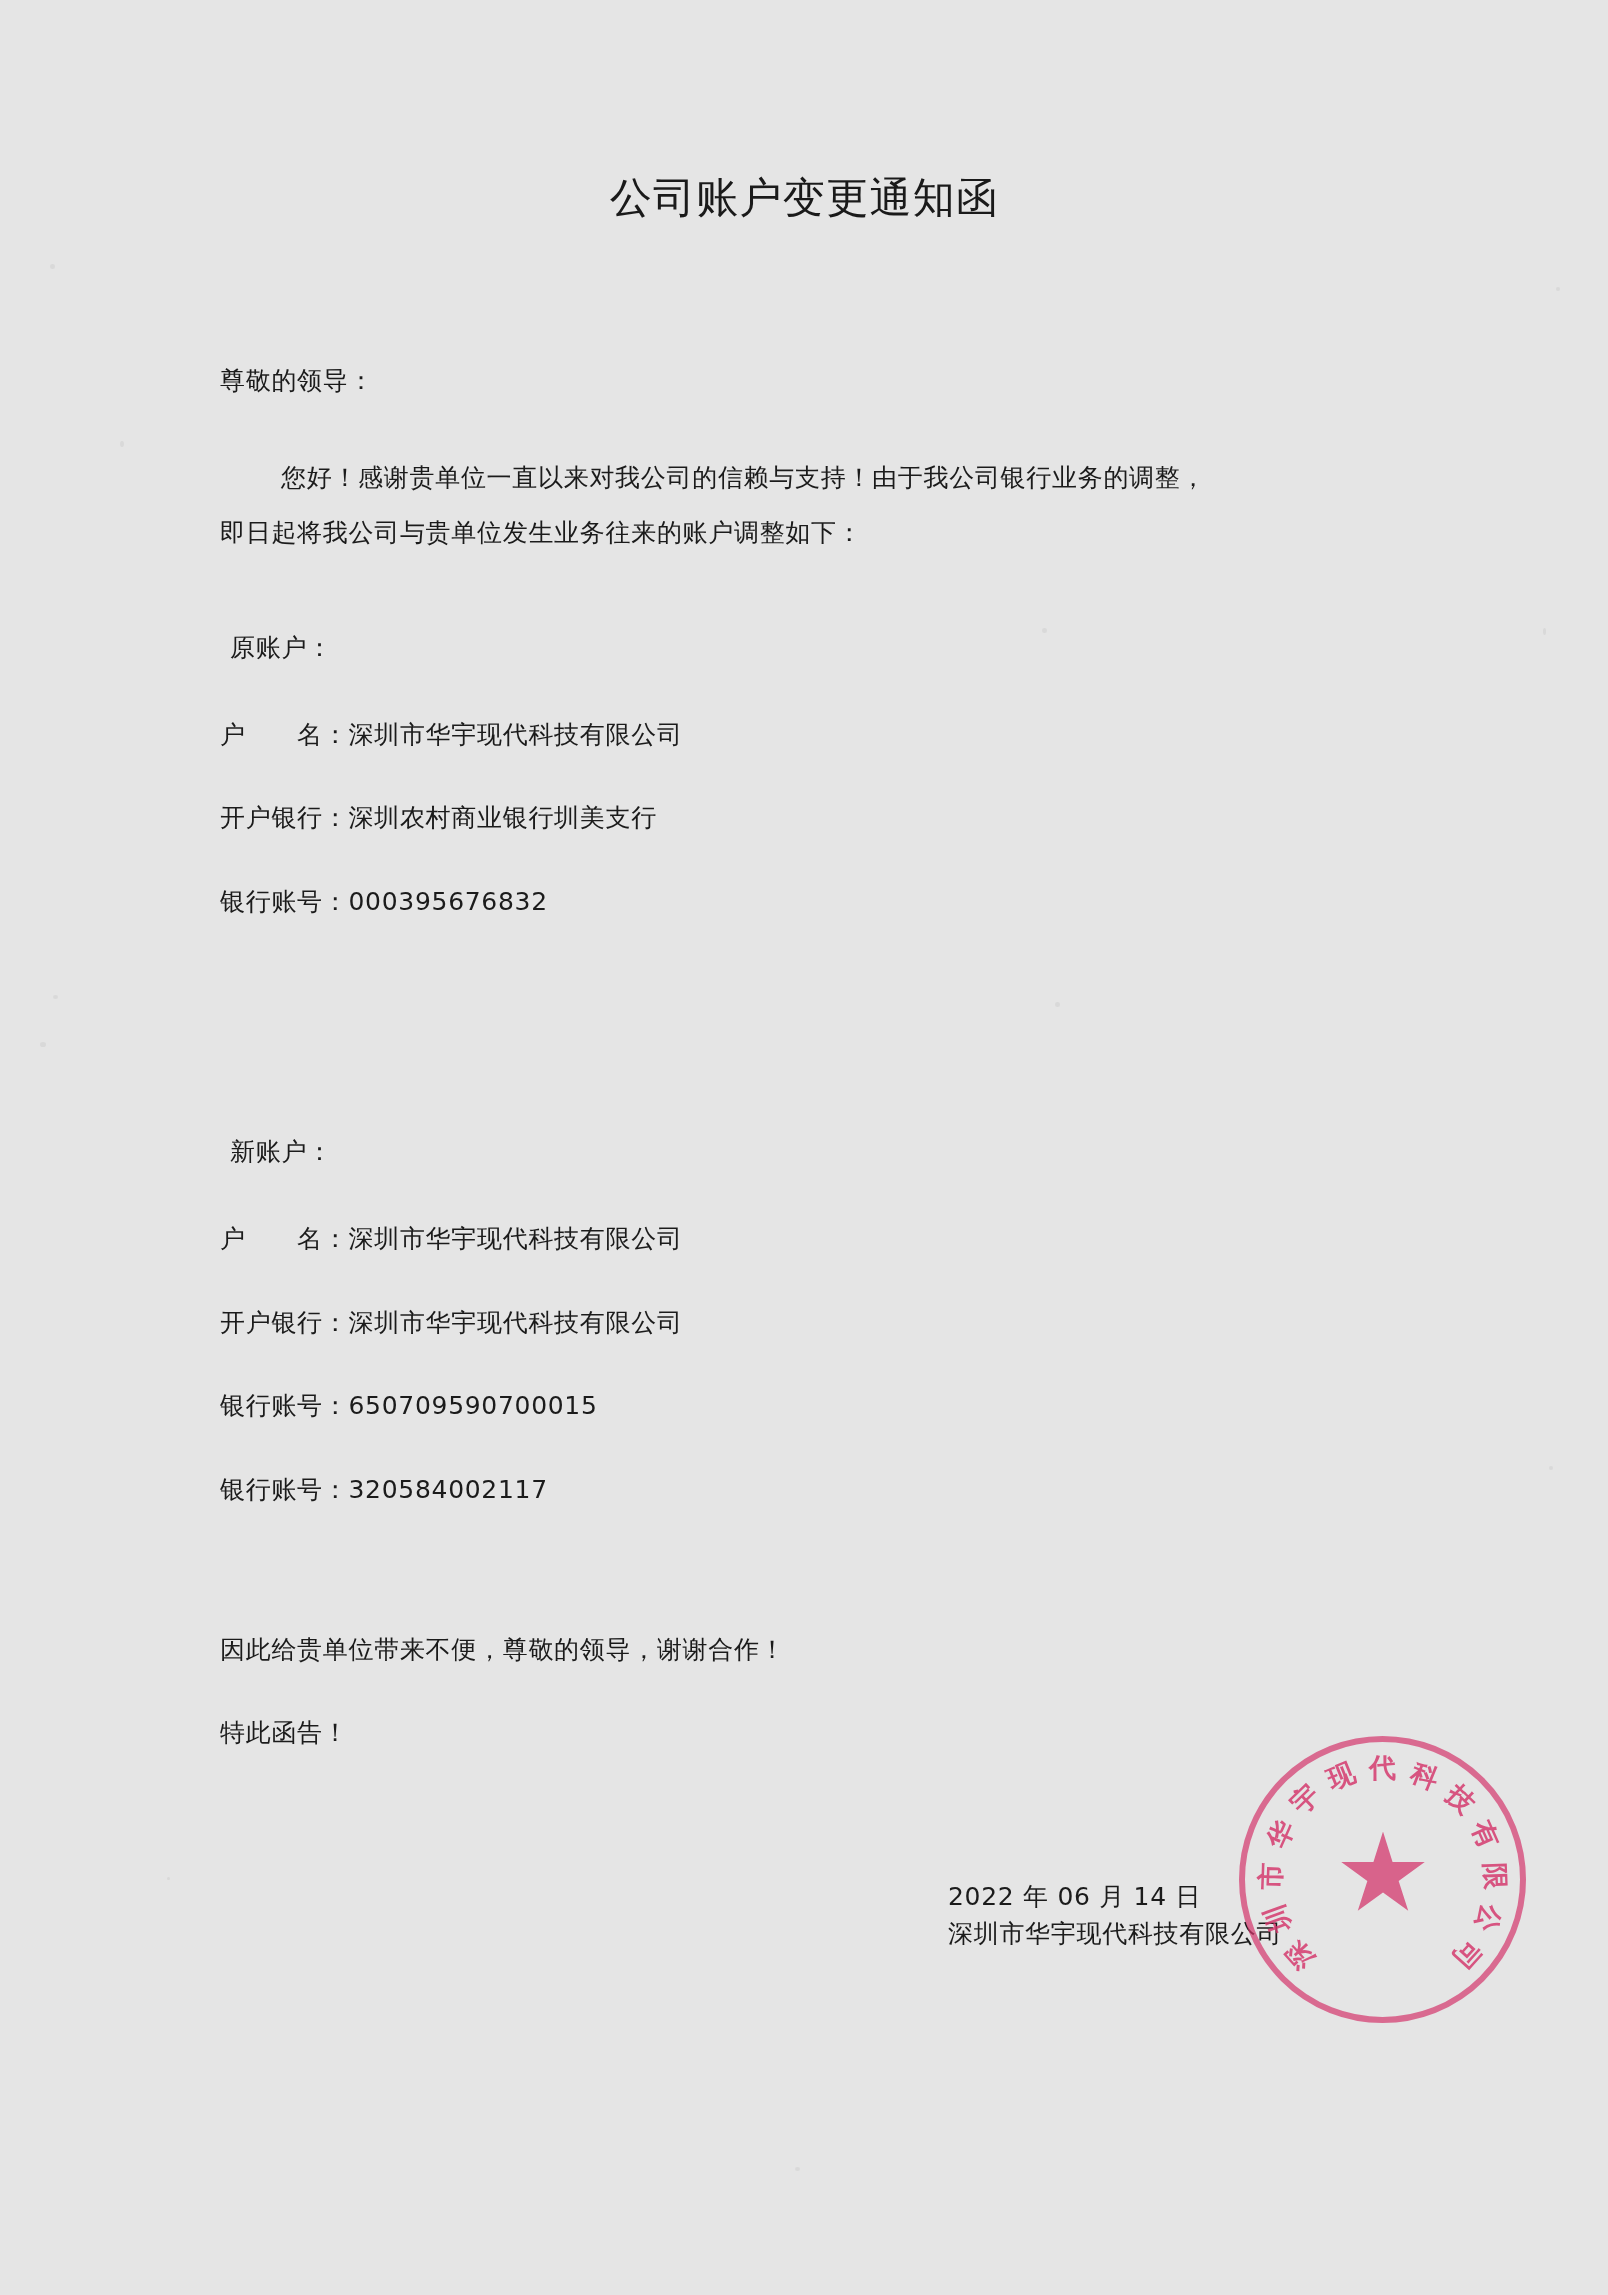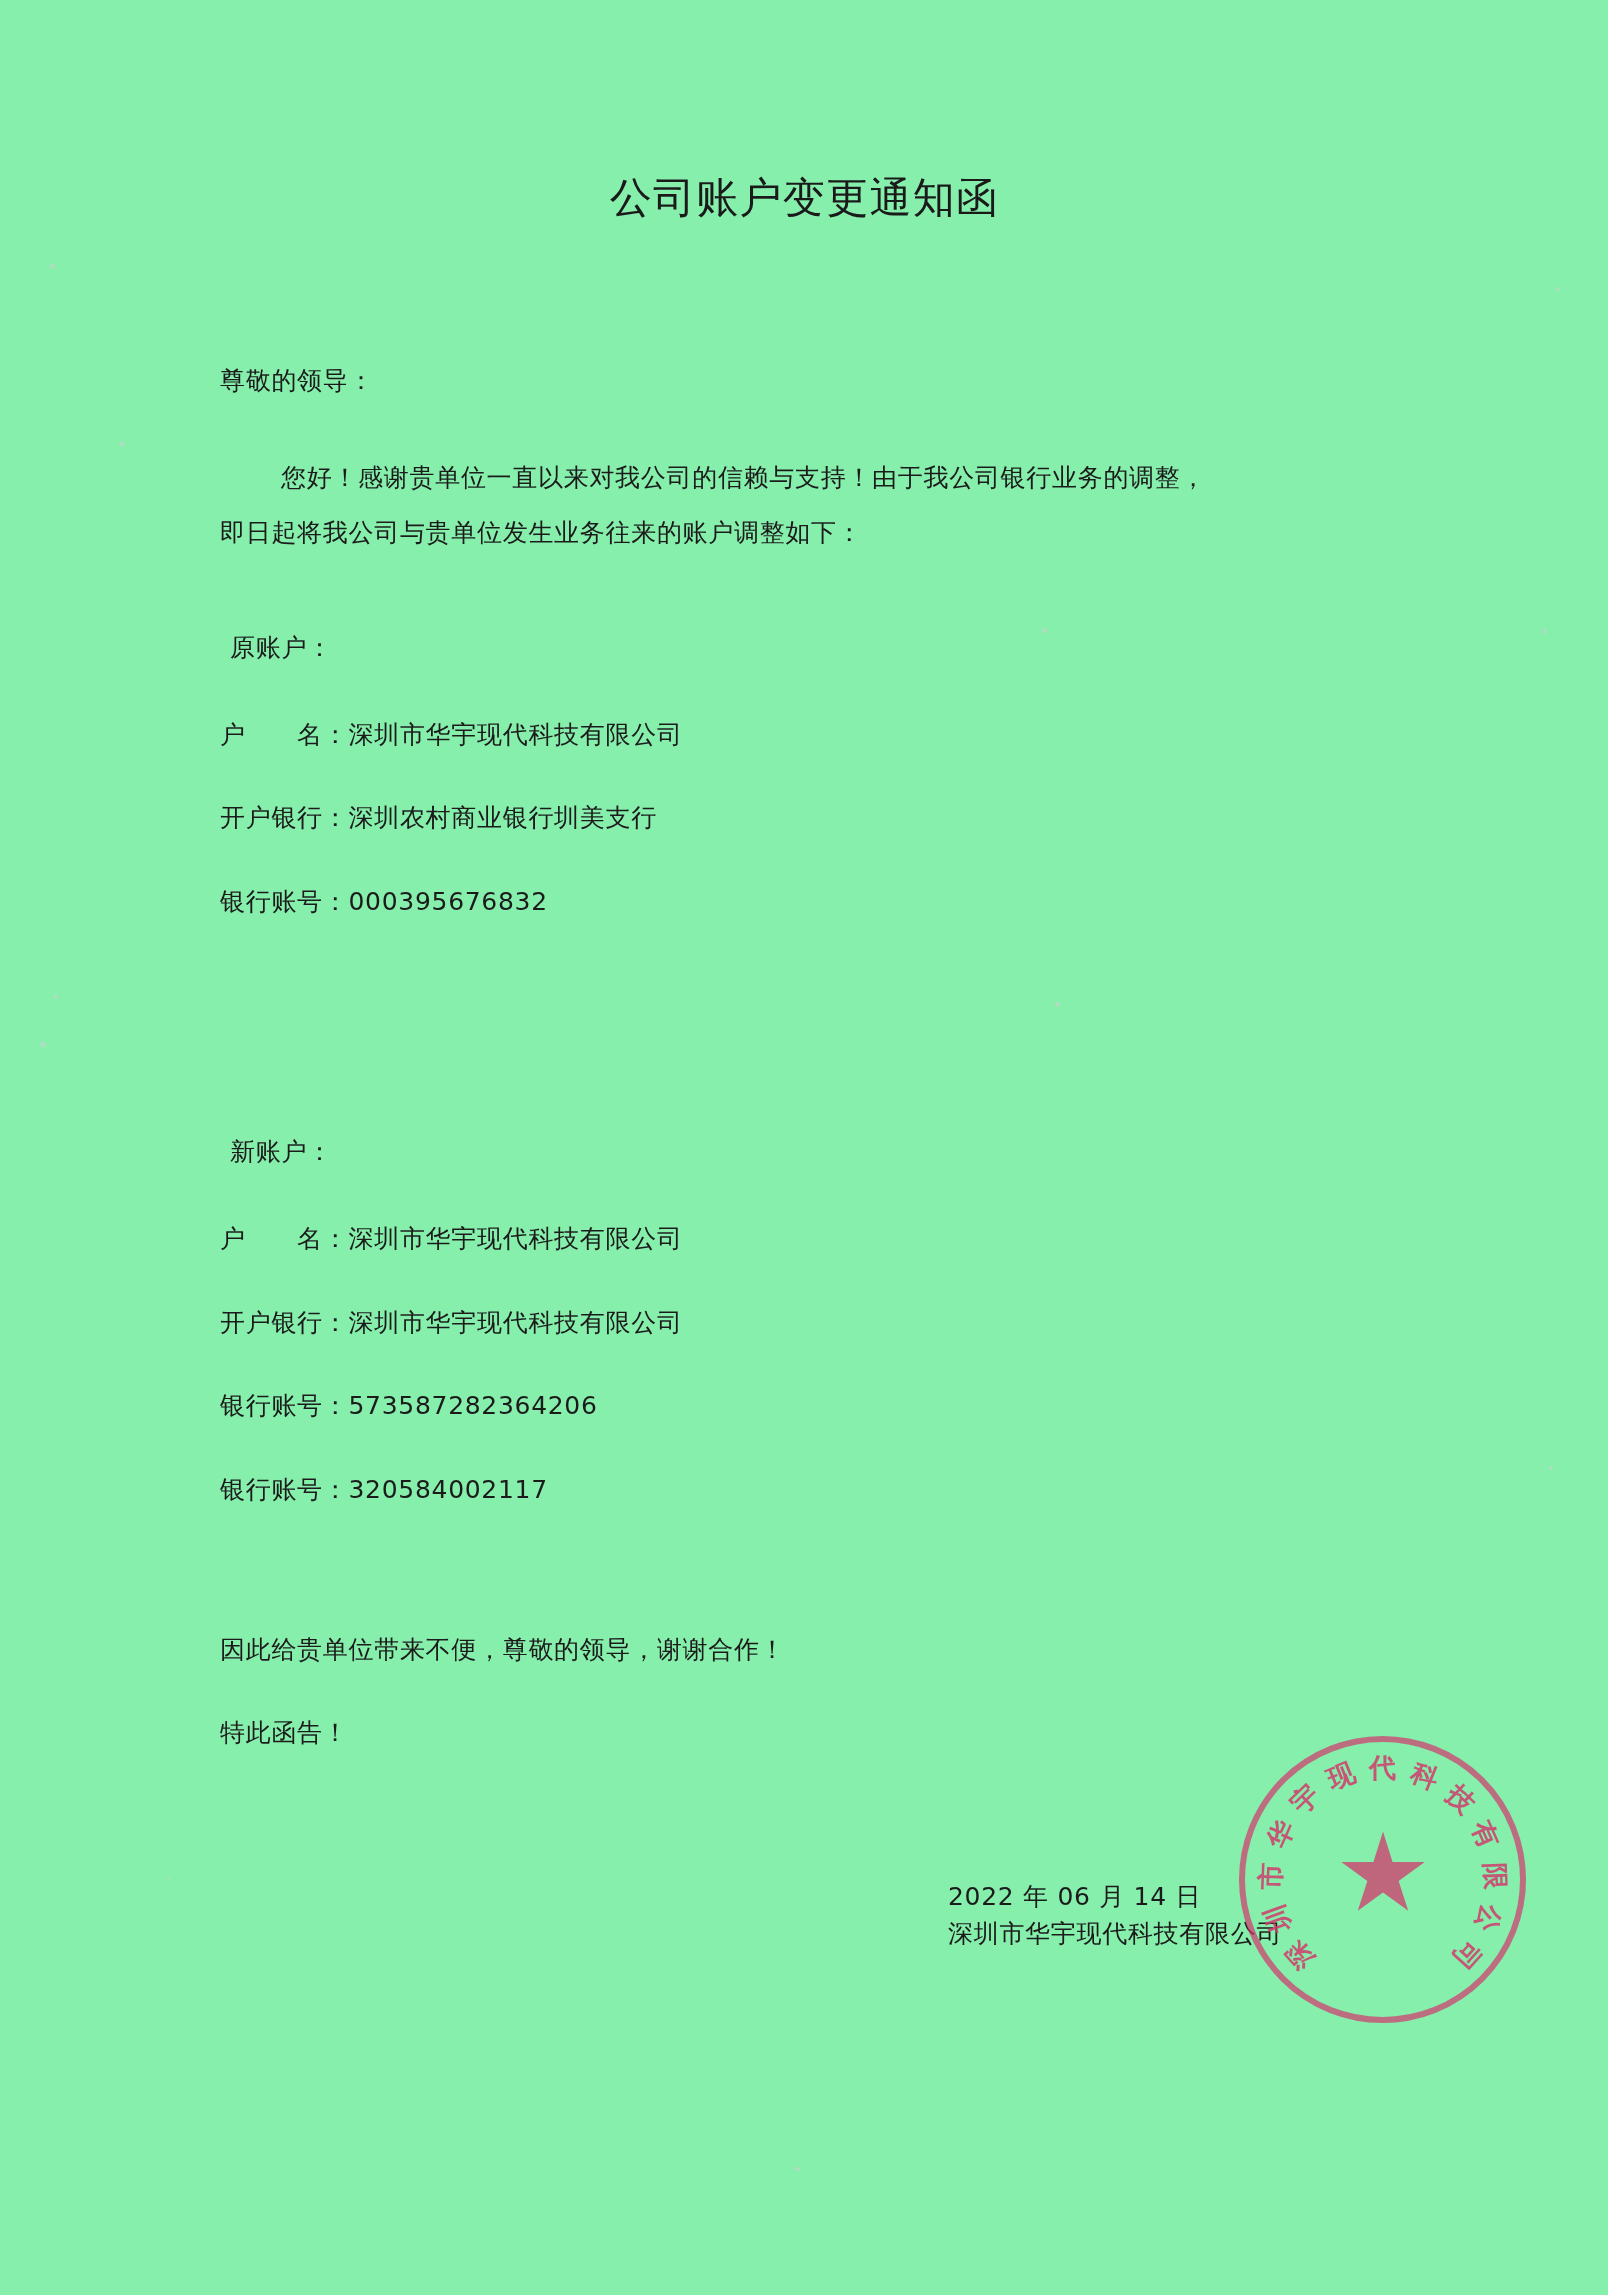--- a/index.html
+++ b/index.html
@@ -7,21 +7,21 @@
     padding: 0;
     background: #ffffff;
   }
   body {
     font-family: "DejaVu Sans", "Liberation Sans", sans-serif;
   }
   .page {
     position: relative;
     width: 1609px;
     height: 2295px;
-    background: #86efac;
+    background: #e5e5e5;
     overflow: hidden;
   }
   
   .speckle {
     position: absolute;
     background: #cfcfcf;
     border-radius: 50%;
     opacity: .55;
   }
   .doc-title {
@@ -122,21 +122,21 @@
   <div class="body-text" style="top:516px;">即日起将我公司与贵单位发生业务往来的账户调整如下：</div>
 
   <div class="body-text indent-half" style="top:631px;">原账户：</div>
   <div class="body-text" style="top:718px;">户　　名：深圳市华宇现代科技有限公司</div>
   <div class="body-text" style="top:801px;">开户银行：深圳农村商业银行圳美支行</div>
   <div class="body-text" style="top:885px;text-align:center;">银行账号：000395676832</div>
 
   <div class="body-text indent-half" style="top:1135px;">新账户：</div>
   <div class="body-text" style="top:1222px;">户　　名：深圳市华宇现代科技有限公司</div>
   <div class="body-text" style="top:1306px;">开户银行：深圳市华宇现代科技有限公司</div>
-  <div class="body-text" style="top:1389px;">银行账号：573587282364206</div>
+  <div class="body-text" style="top:1389px;">银行账号：650709590700015</div>
   <div class="body-text" style="top:1473px;">银行账号：320584002117</div>
 
   <div class="body-text" style="top:1633px;">因此给贵单位带来不便，尊敬的领导，谢谢合作！</div>
   <div class="body-text" style="top:1716px;text-align:right;">特此函告！</div>
 
   <div class="sign-line" style="top:1917px;">深圳市华宇现代科技有限公司</div>
   <div class="sign-line" style="top:1880px;">2022 年 06 月 14 日</div>
 
   <div class="seal">
     <div class="ring"></div>

